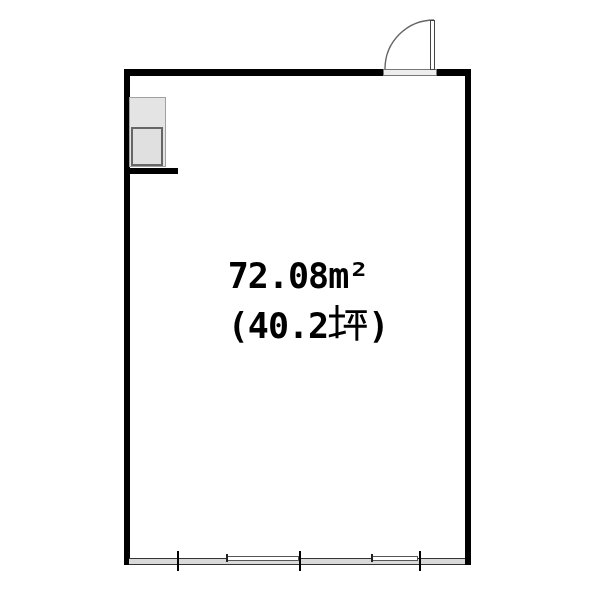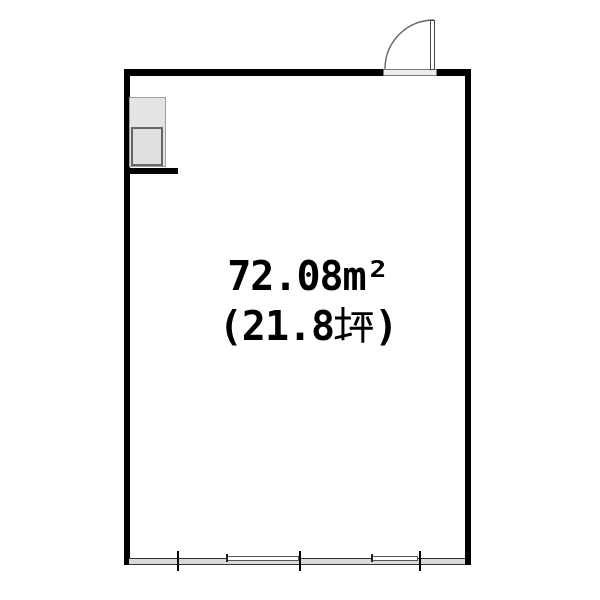--- a/index.html
+++ b/index.html
@@ -75,24 +75,23 @@
     top: 554px; width: 2px; height: 8px;
     background: #222222;
   }
   .notch-1 { left: 226px; }
   .notch-2 { left: 371px; }
 
   
   .area-text {
     left: 308px; top: 251px;
     transform: translateX(-50%);
-    text-align: center;
     white-space: nowrap;
     color: #000000;
-    font-size: 40px;
+    font-size: 35px;
     font-weight: bold;
     line-height: 50px;
     letter-spacing: -1px;
   }
   .area-line { display: block; }
   .tsubo-glyph {
     display: inline-block;
     width: 38px; height: 38px;
     vertical-align: -3px;
     margin: 0 1px;
@@ -125,21 +124,21 @@
   <div class="abs window-pane pane-2"></div>
   <div class="abs window-mullion mullion-1"></div>
   <div class="abs window-mullion mullion-2"></div>
   <div class="abs window-mullion mullion-3"></div>
   <div class="abs window-notch notch-1"></div>
   <div class="abs window-notch notch-2"></div>
 
   <div class="abs area-text">
     <span class="area-line">72.08m²</span>
     <span class="area-line">
-      <span>(21.8</span><span class="tsubo-glyph" role="img" aria-label="坪">
+      <span>(40.2</span><span class="tsubo-glyph" role="img" aria-label="坪">
         <svg width="38" height="38" viewBox="0 0 44 44">
           <g stroke="#000000" stroke-width="3.4" stroke-linecap="square" fill="none">
 
             <path d="M 2 15 H 17"></path>
             <path d="M 9.5 4 V 39"></path>
             <path d="M 1 38 L 18 34"></path>
 
             <path d="M 21 10 H 43"></path>
             <path d="M 27 15 L 24 22"></path>
             <path d="M 38 15 L 41 22"></path>

